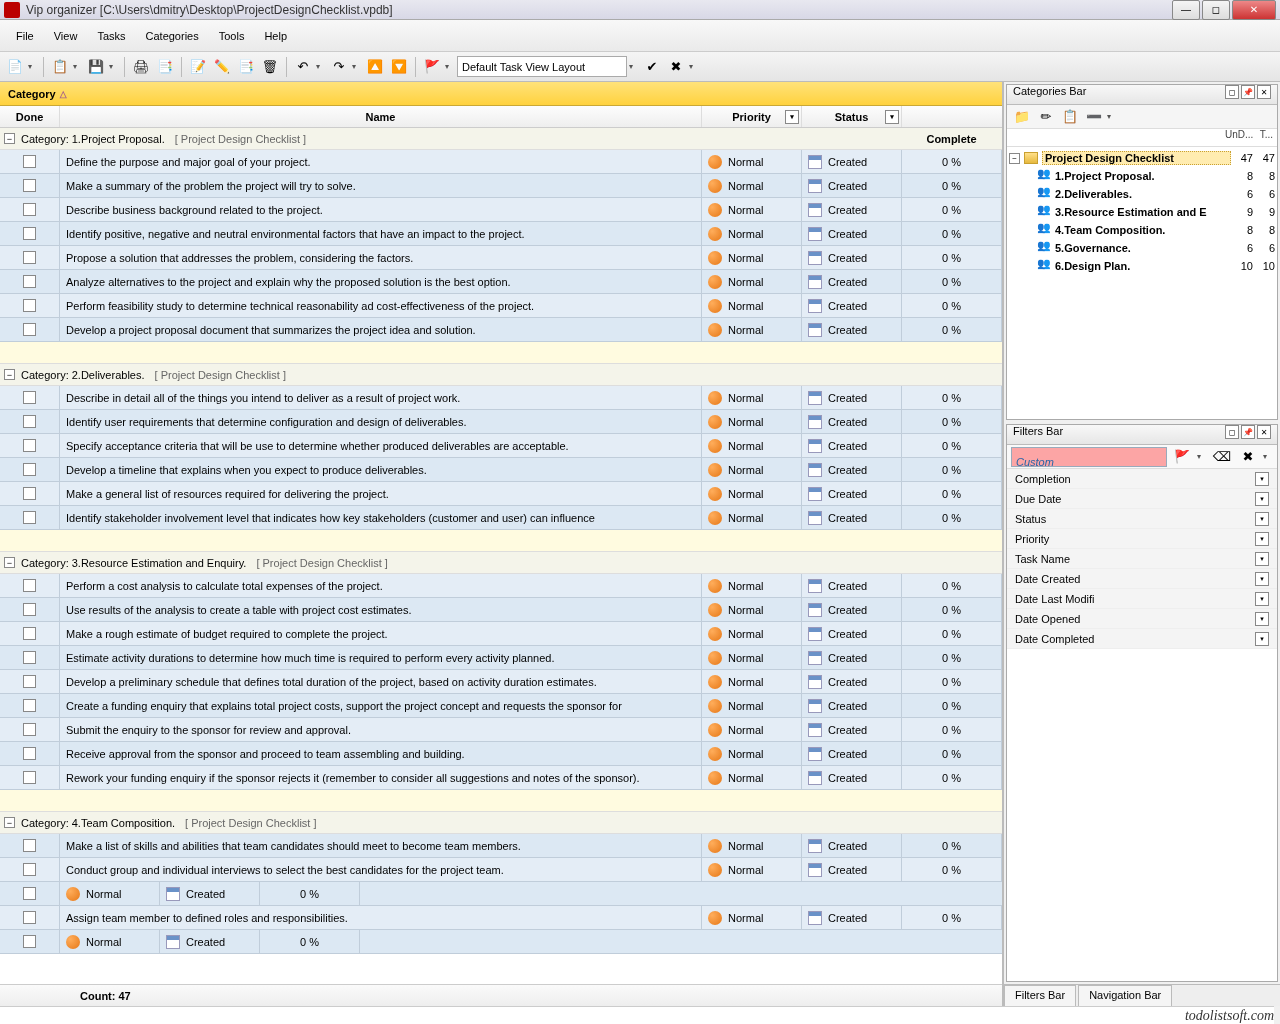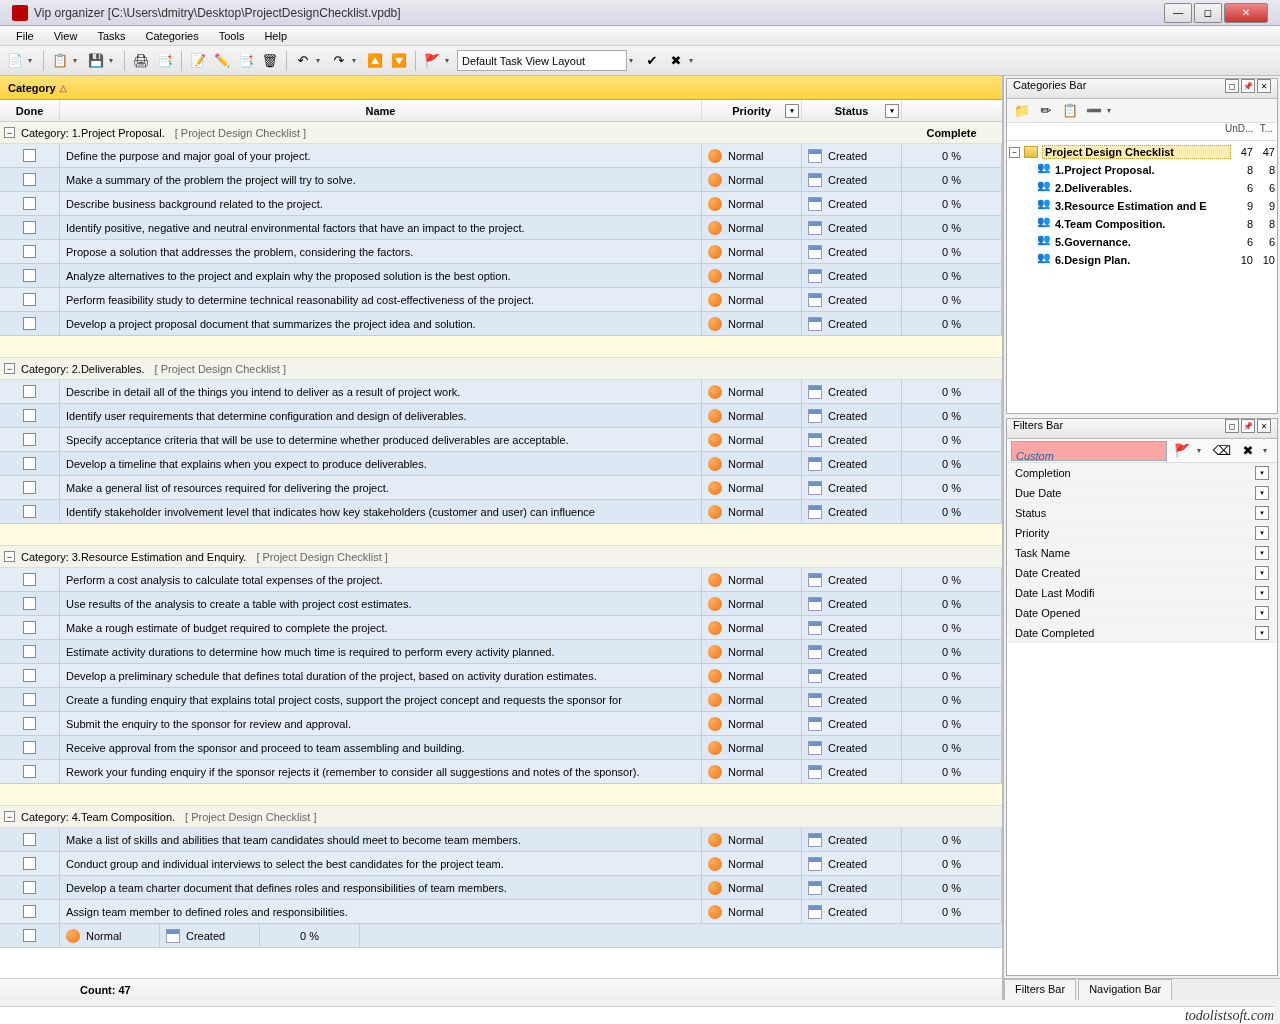--- a/index.html
+++ b/index.html
@@ -1,27 +1,27 @@
 <!DOCTYPE html>
 <html><head>
 <meta charset="utf-8">
 <style>
 * { box-sizing: border-box; margin: 0; padding: 0; }
 body { font-family: Tahoma, Arial, sans-serif; font-size: 11px; background: #f0f0f0; width: 1280px; height: 1024px; overflow: hidden; position: relative; }
 
 
-.titlebar { height: 26px; background: linear-gradient(to bottom, #e8e8f0, #d8d8e6); display: flex; align-items: center; padding: 0 12px; border-bottom: 1px solid #aaa; }
+.titlebar { height: 20px; background: linear-gradient(to bottom, #e8e8f0, #d8d8e6); display: flex; align-items: center; padding: 0 4px; border-bottom: 1px solid #aaa; }
 .titlebar .icon { width: 16px; height: 16px; background: #b00; border-radius: 2px; margin-right: 6px; }
 .titlebar .title { flex: 1; font-size: 12px; color: #333; }
 .titlebar .win-buttons { display: flex; gap: 2px; }
 .titlebar .win-btn { width: 28px; height: 20px; background: linear-gradient(to bottom, #f5f5f5, #ddd); border: 1px solid #888; border-radius: 2px; display: flex; align-items: center; justify-content: center; font-size: 10px; }
 .titlebar .win-btn.close { background: linear-gradient(to bottom, #e88, #c33); color: #fff; width: 44px; }
 
 
-.menubar { height: 20px; background: linear-gradient(to bottom, #f8f8f8, #eaeaea); display: flex; align-items: center; padding: 0 6px; border-bottom: 1px solid #ccc; }
+.menubar { height: 32px; background: linear-gradient(to bottom, #f8f8f8, #eaeaea); display: flex; align-items: center; padding: 0 6px; border-bottom: 1px solid #ccc; }
 .menubar .menu-item { padding: 3px 10px; cursor: default; }
 
 
 .toolbar { height: 30px; background: linear-gradient(to bottom, #f5f5f5, #e5e5e5); display: flex; align-items: center; padding: 0 4px; gap: 2px; border-bottom: 1px solid #bbb; }
 .tb-btn { width: 22px; height: 22px; display: flex; align-items: center; justify-content: center; border: 1px solid transparent; border-radius: 2px; font-size: 13px; }
 .tb-sep { width: 1px; height: 20px; background: #bbb; margin: 0 3px; }
 .tb-dropdown { font-size: 8px; color: #555; width: 10px; }
 .layout-select { height: 21px; width: 170px; font-size: 11px; border: 1px solid #aaa; padding: 0 4px; background: #fff; }
 
 
@@ -435,21 +435,20 @@
           </div>
       <div class="task-cell name">Conduct group and individual interviews to select the best candidates for the project team.</div>
       <div class="task-cell priority"><div class="priority-icon"></div>Normal</div>
       <div class="task-cell status"><div class="status-icon"></div>Created</div>
       <div class="task-cell complete">0 %</div>
         </div>
         <div class="task-row">
       <div class="task-cell done">
             <div class="checkbox"></div>
           </div>
-      <div class="task-cell name">Develop a team charter document that defines roles and responsibilities of team members.</div>
       <div class="task-cell priority"><div class="priority-icon"></div>Normal</div>
       <div class="task-cell status"><div class="status-icon"></div>Created</div>
       <div class="task-cell complete">0 %</div>
         </div>
         <div class="task-row">
       <div class="task-cell done">
             <div class="checkbox"></div>
           </div>
       <div class="task-cell name">Assign team member to defined roles and responsibilities.</div>
       <div class="task-cell priority"><div class="priority-icon"></div>Normal</div>

